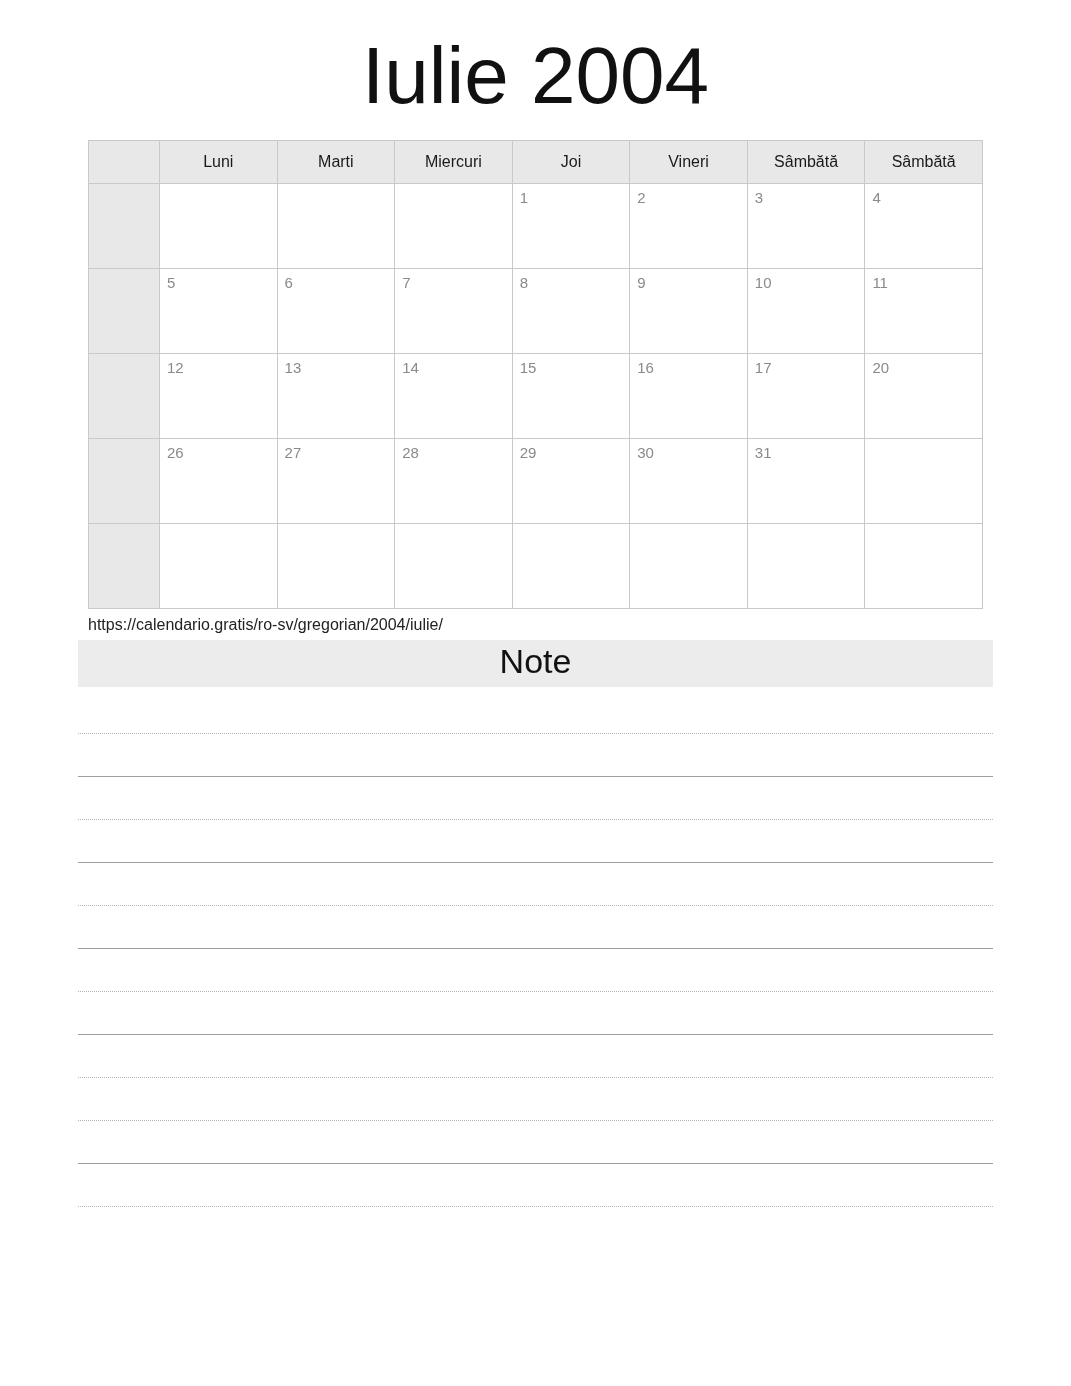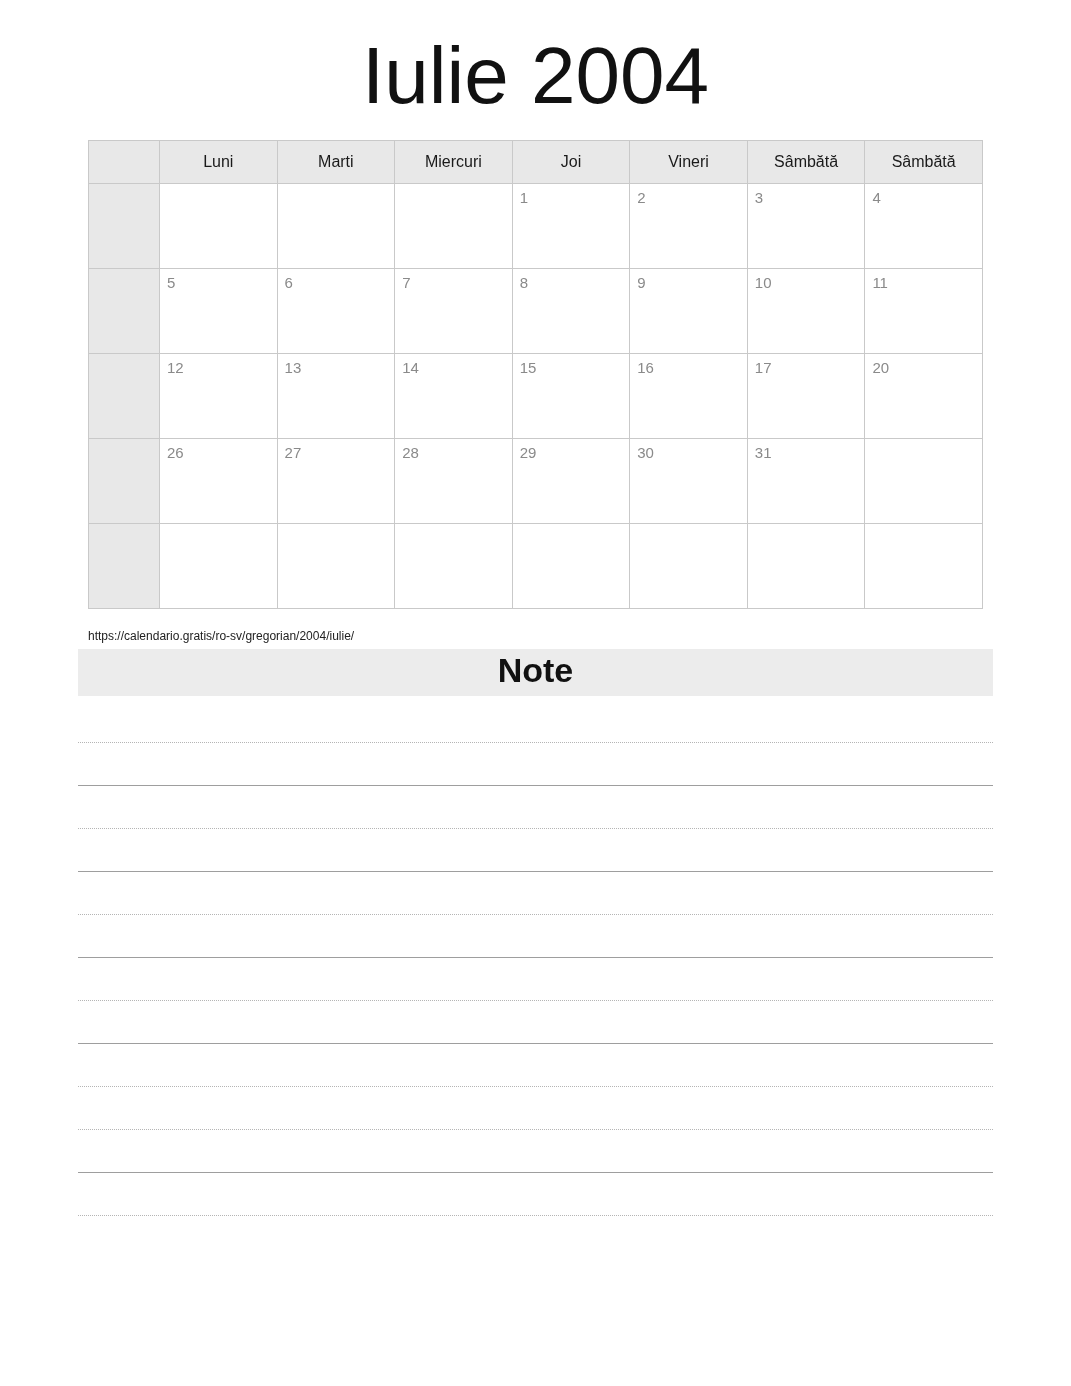--- a/index.html
+++ b/index.html
@@ -74,39 +74,38 @@
     color: #8a8a8a;
     padding: 6px 0 0 7px;
     line-height: 1;
   }
   td.wkcell {
     background: #e8e8e8;
   }
 
   
   .url {
-    margin: 20px 0 0 88px;
-    font-size: 12px;
+    margin: 7px 0 0 88px;
+    font-size: 16px;
     color: #222;
     letter-spacing: 0px;
   }
 
   
   .notes-wrap {
     margin: 6px 78px 0 78px;
     width: 915px;
   }
   .notes-header {
     background: #ececec;
     text-align: center;
     font-size: 34px;
     color: #111;
     padding: 4px 0 7px 0;
     line-height: 1.05;
-    font-weight: bold;
   }
   .notes-lines {
     margin-top: 4px;
   }
   .note-line {
     height: 42px;
     border-bottom: 1px dotted #b5b5b5;
   }
   .note-line.solid {
     border-bottom: 1px solid #9e9e9e;

